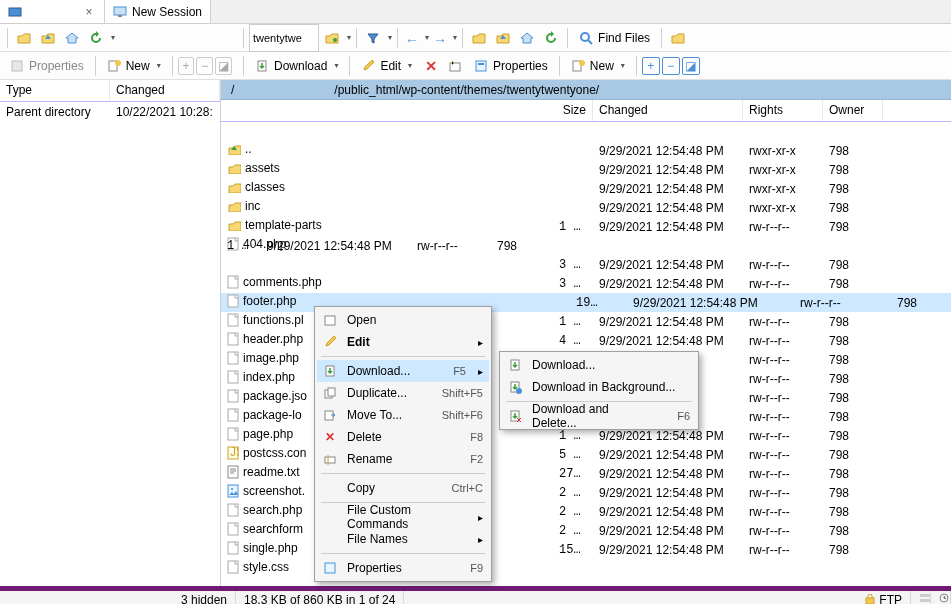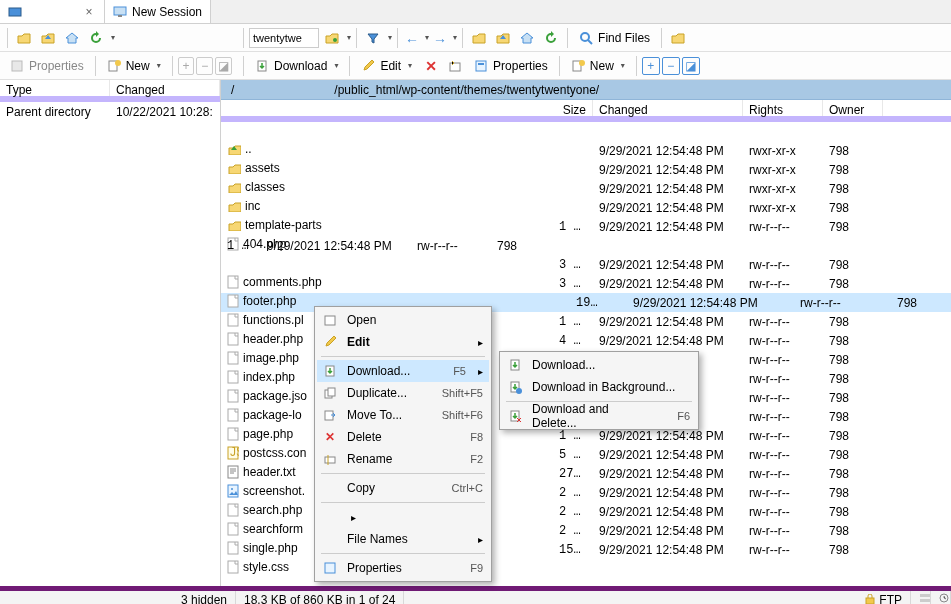--- a/index.html
+++ b/index.html
@@ -11,32 +11,32 @@
 .tab.active { background: #fff; }
 .tab-close { width: 14px; text-align: center; color: #666; cursor: pointer; }
 
 
 .toolbar-row { height: 28px; display: flex; align-items: center; border-bottom: 1px solid #e0e0e0; background: #fdfdfd; }
 .toolbar-half { display: flex; align-items: center; gap: 2px; padding: 0 4px; }
 .tb-sep { width: 1px; height: 20px; background: #d0d0d0; margin: 0 3px; }
 .tb-btn { width: 22px; height: 22px; display: flex; align-items: center; justify-content: center; cursor: pointer; border-radius: 2px; }
 .tb-btn-txt { height: 22px; display: flex; align-items: center; padding: 0 6px; gap: 5px; cursor: pointer; border-radius: 2px; }
 .dd-arrow { font-size: 8px; color: #555; margin-left: 2px; }
-.addr-input { width: 70px; height: 20px; border: 1px solid #ccc; padding: 8px 3px; font-size: 11px; }
+.addr-input { width: 70px; height: 28px; border: 1px solid #ccc; padding: 8px 3px; font-size: 11px; }
 
 
 svg { display: block; }
 
 
 .split { display: flex; height: calc(604px - 24px - 28px - 28px - 18px); }
 .pane-left { width: 236px; border-right: 1px solid #d0d0d0; display: flex; flex-direction: column; }
 .pane-right { flex: 1; display: flex; flex-direction: column; }
 .path-bar { height: 20px; background: #a8c8e4; color: #000; padding: 2px 6px; font-size: 12px; display: flex; align-items: center; border-bottom: 1px solid #8fb5d8; }
 
-.cols { display: flex; height: 22px; border-bottom: 6px solid #c4b5fd; background: #fff; }
+.cols { display: flex; height: 22px; border-bottom: 1px solid #c4b5fd; background: #fff; }
 .col { padding: 3px 6px; border-right: 1px solid #e8e8e8; font-size: 12px; color: #000; cursor: pointer; }
 
 .rows { flex: 1; overflow: hidden; background: #fff; }
 .row { display: flex; height: 19px; align-items: center; font-size: 12px; }
 .row.selected { background: #cde8ff; gap: 17px; }
 .cell { padding: 1px 6px; overflow: hidden; white-space: nowrap; text-overflow: ellipsis; }
 .cell.name { display: flex; align-items: center; gap: 4px; }
 .cell.size { text-align: right; font-family: Liberation Mono, monospace; }
 
 
@@ -518,21 +518,21 @@
           <div class="cell r-owner">798</div>
         </div>
         <div class="row">
           <div class="cell name r-name">
             <span>
               <svg width="12" height="14">
                 <rect x="1" y="1" width="10" height="12" fill="#fff" stroke="#888"></rect>
                 <path d="M3 4h6M3 6h6M3 8h4" stroke="#888"></path>
               </svg>
             </span>
-            <span>header.txt</span>
+            <span>readme.txt</span>
           </div>
           <div class="cell size r-size">5 KB</div>
           <div class="cell r-changed">9/29/2021 12:54:48 PM</div>
           <div class="cell r-rights">rw-r--r--</div>
           <div class="cell r-owner">798</div>
         </div>
         <div class="row">
           <div class="cell name r-name">
             <span>
               <svg width="12" height="14">
@@ -704,20 +704,21 @@
   </div>
   <div class="ctx-sep"></div>
   <div class="ctx-item">
     <span class="ctx-icon"></span>
     <span class="ctx-label">Copy</span>
     <span class="ctx-accel">Ctrl+C</span>
   </div>
   <div class="ctx-sep"></div>
   <div class="ctx-item">
     <span class="ctx-icon"></span>
+    <span class="ctx-label">File Custom Commands</span>
     <span class="ctx-arrow">▸</span>
   </div>
   <div class="ctx-item">
     <span class="ctx-icon"></span>
     <span class="ctx-label">File Names</span>
     <span class="ctx-arrow">▸</span>
   </div>
   <div class="ctx-sep"></div>
   <div class="ctx-item">
     <span class="ctx-icon">

